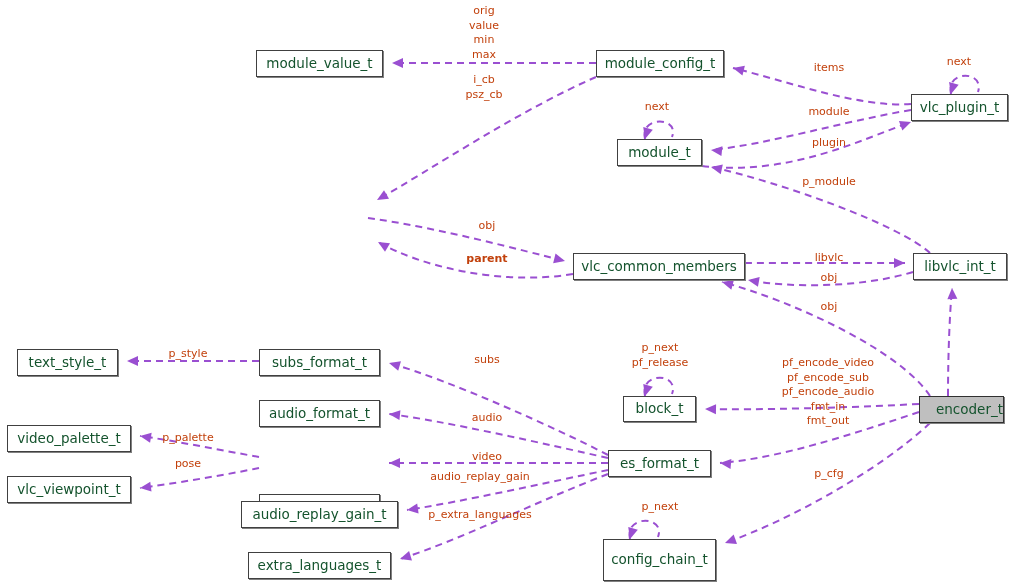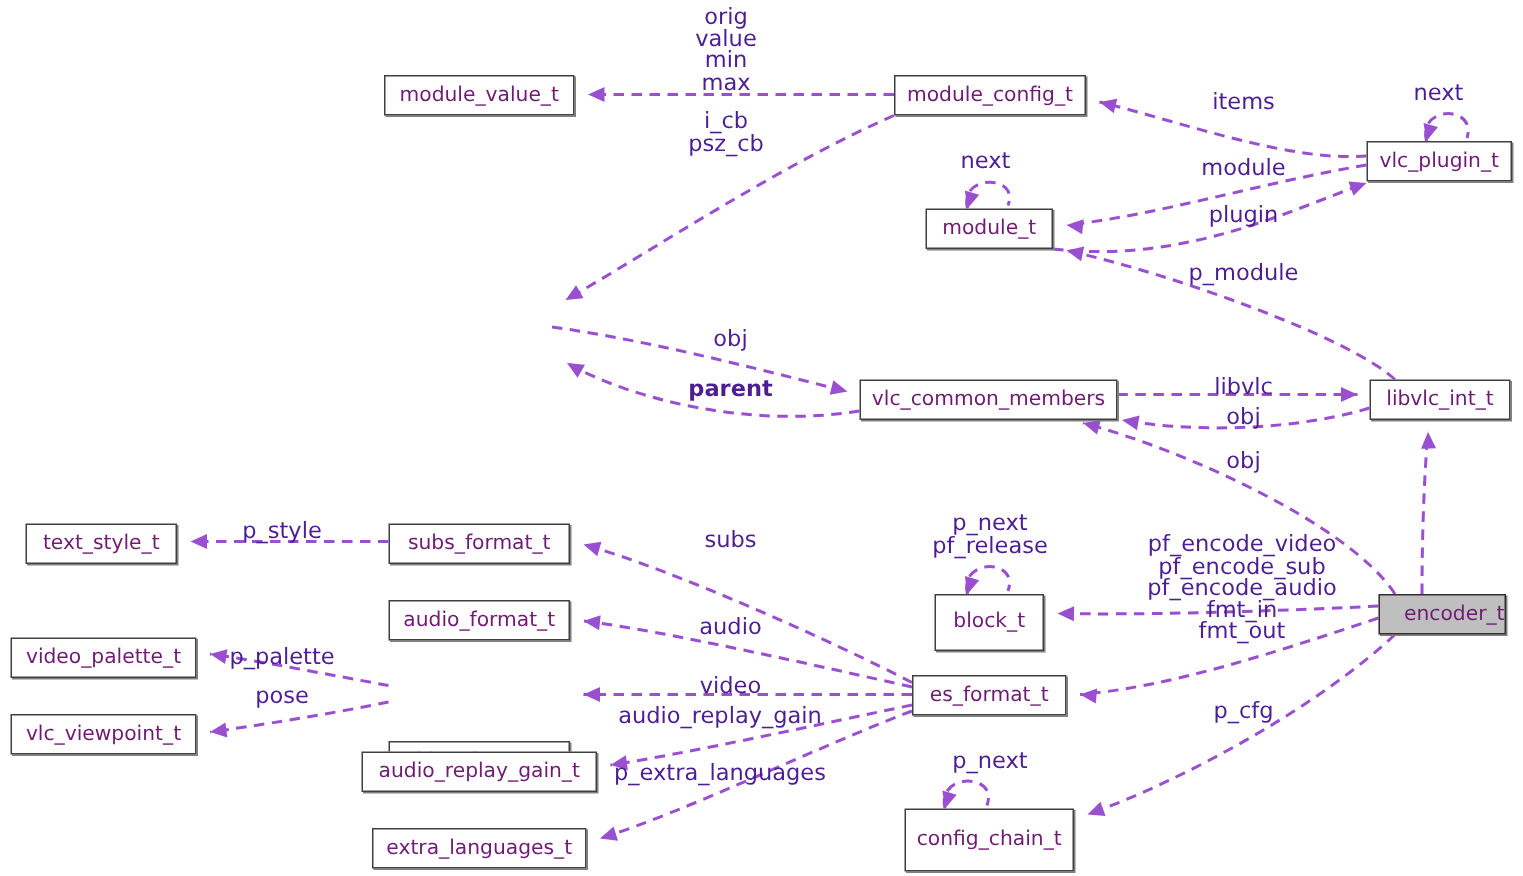--- a/index.html
+++ b/index.html
@@ -11,35 +11,35 @@
     background:#ffffff;
     font-family:"DejaVu Sans", sans-serif;
     overflow:hidden;
   }
   svg.edges{position:absolute;left:0;top:0;width:1015px;height:584px;}
   .node{
     position:absolute;
     box-sizing:border-box;
     border:1px solid #404040;
     background:#ffffff;
-    color:#701a75;
+    color:#14532d;
     font-size:13.5px;
     line-height:1;
     display:flex;
     align-items:center;
     justify-content:center;
     white-space:nowrap;
     box-shadow:1px 1px 0 0 #808080;
   }
   .node.highlight{background:#bfbfbf;border:1px solid #303030;}
   .node .nlabel{display:block;padding:0 6px;}
   .edge-label{
     position:absolute;
-    font-size:15px;
-    color:#4c1d95;
+    font-size:11px;
+    color:#c2410c;
     white-space:nowrap;
     line-height:14.6px;
     text-align:center;
     transform:translate(-50%,-50%);
     pointer-events:none;
   }
 </style>
 </head>
 <body>
 
@@ -117,21 +117,21 @@
     </div>
     <div class="node" style="left: 913px; top: 253px; width: 94px; height: 27px;">
       <span class="nlabel">libvlc_int_t</span>
     </div>
     <div class="node" style="left: 17px; top: 349px; width: 101px; height: 27px;">
       <span class="nlabel">text_style_t</span>
     </div>
     <div class="node" style="left: 259px; top: 349px; width: 121px; height: 27px;">
       <span class="nlabel">subs_format_t</span>
     </div>
-    <div class="node" style="left: 623px; top: 396px; width: 73px; height: 38px;">
+    <div class="node" style="left: 623px; top: 396px; width: 73px; height: 26px;">
       <span class="nlabel">block_t</span>
     </div>
     <div class="node highlight" style="left: 919px; top: 396px; width: 85px; height: 27px; padding-left: 16px;">
       <span class="nlabel">encoder_t</span>
     </div>
     <div class="node" style="left: 259px; top: 400px; width: 121px; height: 27px;">
       <span class="nlabel">audio_format_t</span>
     </div>
     <div class="node" style="left: 7px; top: 425px; width: 124px; height: 27px;">
       <span class="nlabel">video_palette_t</span>

